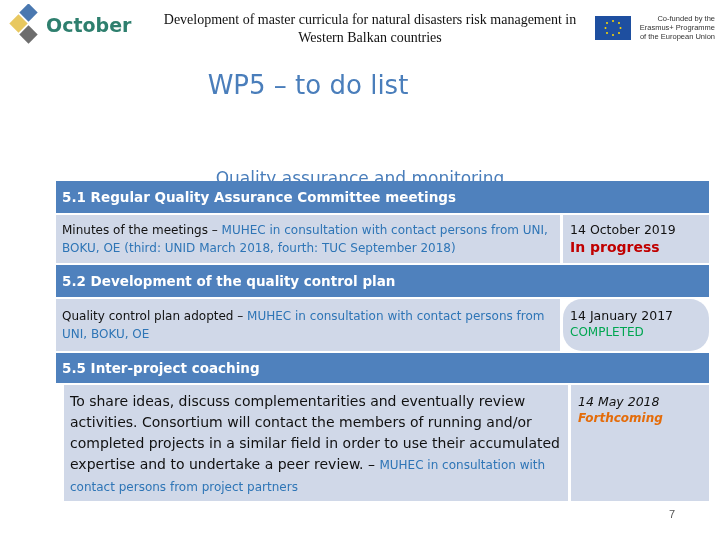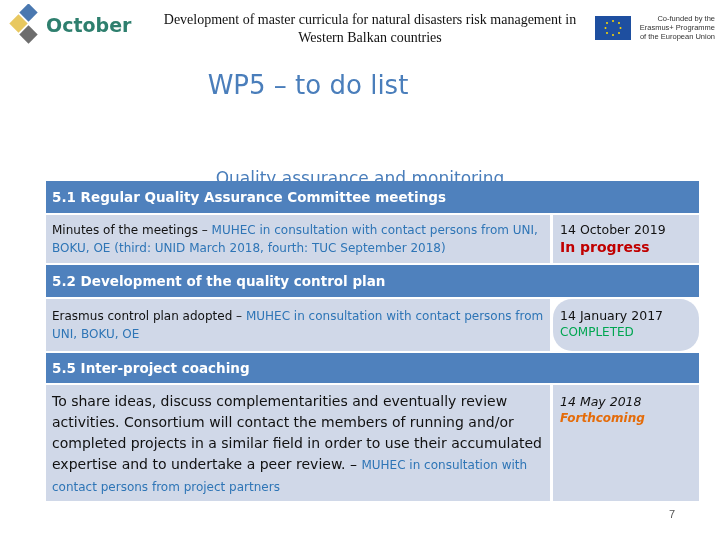--- a/index.html
+++ b/index.html
@@ -5,21 +5,21 @@
   html, body { margin:0; padding:0; }
   body { width:720px; height:540px; background:#ffffff; position:relative; overflow:hidden; font-family:"Liberation Sans", sans-serif; }
   .logo { position:absolute; left:6px; top:4px; width:110px; height:44px; }
   .logo-text { position:absolute; left:40px; top:10px; font-family:"DejaVu Sans", sans-serif; font-weight:bold; font-size:19px; color:#2e7f6e; letter-spacing:0px; }
   .header-text { position:absolute; left:150px; top:11px; width:440px; text-align:center; font-family:"Liberation Serif", serif; font-size:14px; line-height:18px; color:#111; }
   .eu { position:absolute; left:595px; top:14px; width:120px; height:26px; }
   .eu-flag { position:absolute; left:0; top:2px; width:36px; height:24px; background:#1e4fa0; }
   .eu-text { position:absolute; left:40px; top:0px; width:80px; font-size:7.5px; line-height:9px; color:#333; text-align:right; }
   .title { position:absolute; left:0; top:70px; width:616px; text-align:center; font-family:"DejaVu Sans", sans-serif; font-size:26px; color:#4a7ebb; }
   .subtitle { position:absolute; left:0; top:136px; width:720px; text-align:center; font-family:"DejaVu Sans", sans-serif; font-size:17px; color:#4a7ebb;margin-top:32px; }
-  .table { position:absolute; left:46px; top:181px; width:653px; }
+  .table { position:absolute; left:56px; top:181px; width:653px; }
   .sec { background:#4f81bd; color:#fff; font-family:"DejaVu Sans", sans-serif; font-weight:bold; font-size:13.5px; padding:0 6px; display:flex; align-items:center; border-bottom:2px solid #fff; }
   .row { display:flex; border-bottom:2px solid #fff; }
   .c1 { background:#d0d8e8; width:507px; padding:6px 6px; box-sizing:border-box; font-family:"DejaVu Sans", sans-serif; color:#111; border-right:3px solid #fff; }
   .c2 { background:#d0d8e8; flex:1; padding:6px 7px; box-sizing:border-box; font-family:"DejaVu Sans", sans-serif; color:#111; }
   .blue { color:#2e75b6; }
   .small { font-size:12px; line-height:18px; }
   .date { font-size:12.5px; line-height:18px; }
   .s-red { color:#c00000; font-size:14px; font-weight:bold; }
   .s-green { color:#00a651; font-size:12px; font-weight:normal; }
   .s-orange { color:#e46c0a; font-size:12px; font-weight:bold; }
@@ -76,30 +76,30 @@
     </div>
     <div class="c2">
       <div class="date">14 October 2019</div>
       <div class="s-red">In progress</div>
     </div>
   </div>
 
   <div class="sec" style="height:32px;">5.2 Development of the quality control plan</div>
   <div class="row" style="height:52px;">
     <div class="c1 small" style="padding-top:8px;">
-      <span>Erasmus control plan adopted – </span><span class="blue">MUHEC in consultation with contact persons from UNI, BOKU, OE</span>
+      <span>Quality control plan adopted – </span><span class="blue">MUHEC in consultation with contact persons from UNI, BOKU, OE</span>
     </div>
     <div class="c2" style="padding-top:8px;border-radius:19px;">
       <div class="date">14 January 2017</div>
       <div class="s-green">COMPLETED</div>
     </div>
   </div>
 
   <div class="sec" style="height:30px;">5.5 Inter-project coaching</div>
-  <div class="row" style="height:116px;">
+  <div class="row" style="height:116px;margin-left:8px;">
     <div class="c1 big" style="padding-top:6px;">
       <span>To share ideas, discuss complementarities and eventually review activities. Consortium will contact the members of running and/or completed projects in a similar field in order to use their accumulated expertise and to undertake a peer review. – </span><span class="blue" style="font-size:12px;">MUHEC in consultation with contact persons from project partners</span>
     </div>
     <div class="c2" style="padding-top:8px;font-style:italic;">
       <div class="date">14 May 2018</div>
       <div class="s-orange">Forthcoming</div>
     </div>
   </div>
 </div>
 

